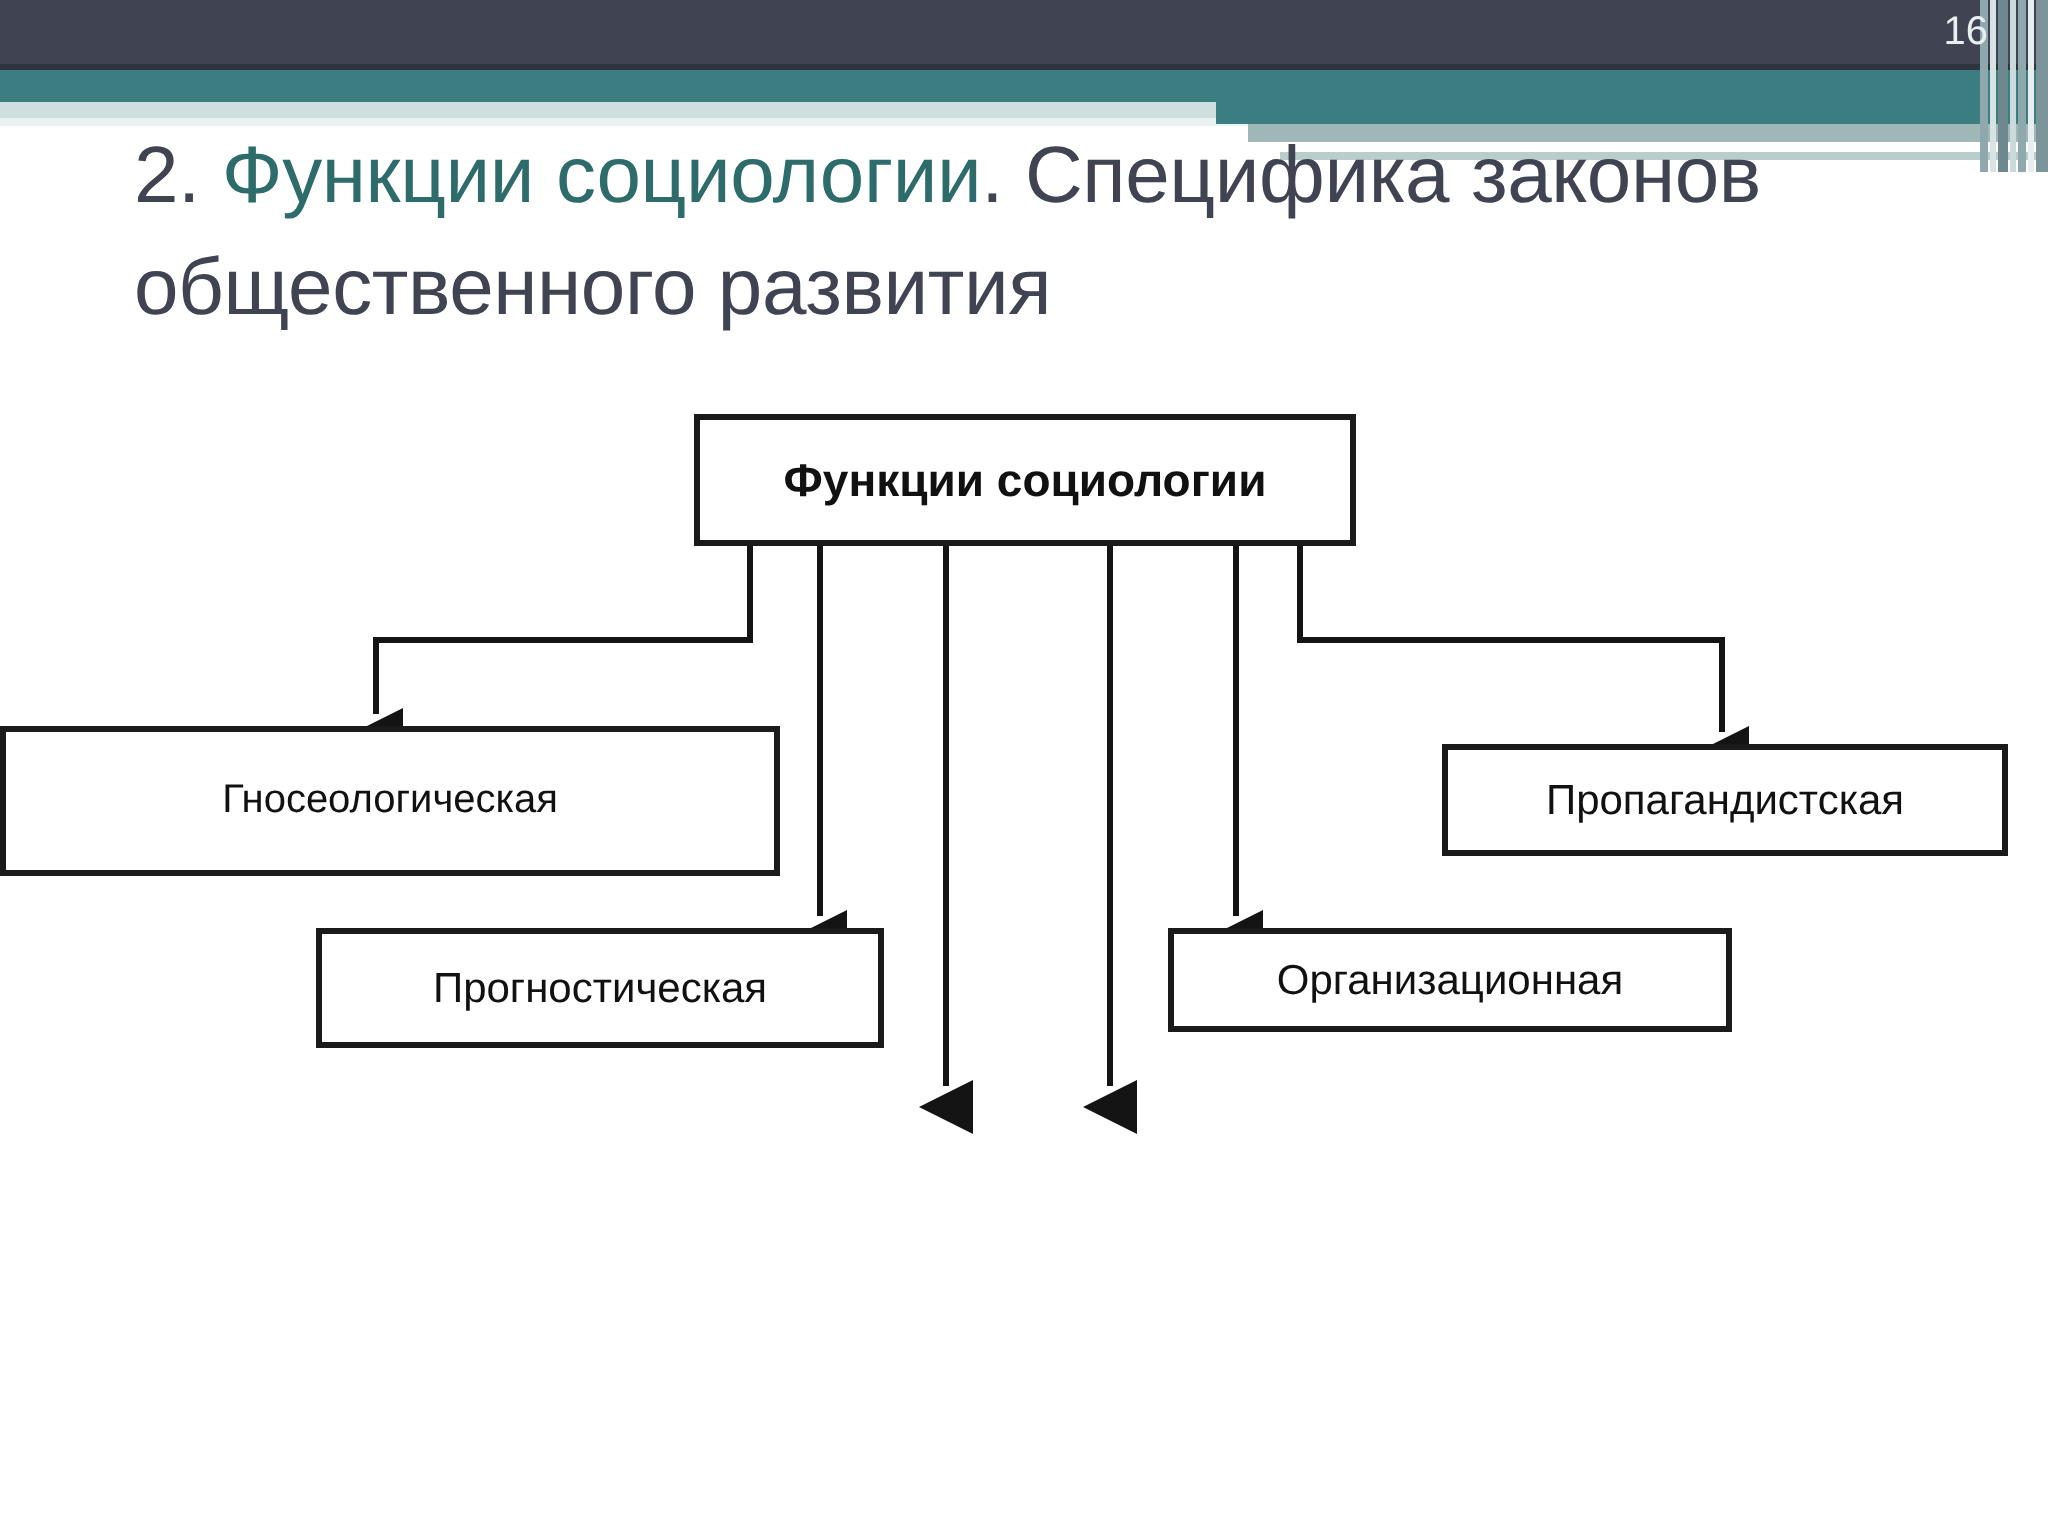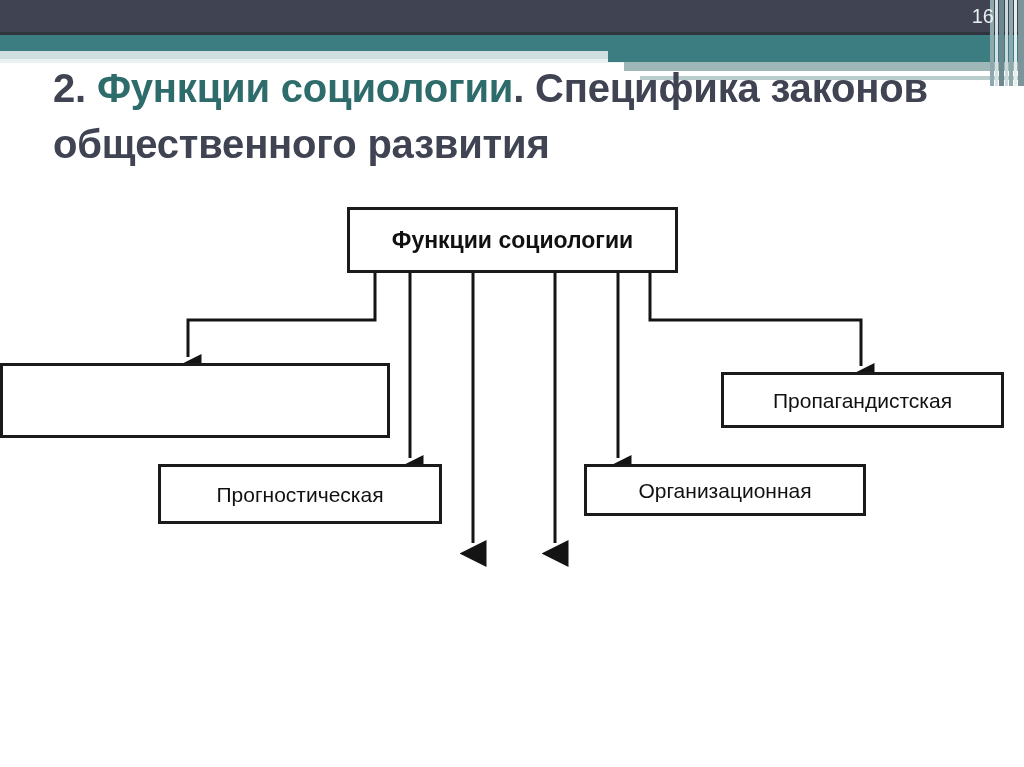--- a/index.html
+++ b/index.html
@@ -94,24 +94,24 @@
     color: #e9eef0;
     font-size: 20px;
     line-height: 28px;
     font-family: "Liberation Sans", sans-serif;
     margin-left: 48px;
   }
 
   
   .title {
     position: absolute;
-    left: 53px; top: 60px;
+    left: 67px; top: 60px;
     width: 920px;
     font-size: 40px;
-    font-weight: bold;
+    font-weight: normal;
     line-height: 56px;
     color: #3f4352;
     letter-spacing: -0.2px;
   }
   .title .accent { color: #2e6b6b; }
 
   
   #diagram {
     position: absolute;
     left: 0; top: 0;
@@ -196,21 +196,21 @@
           <path d="M650,273 L650,320 L861,320 L861,366" marker-end="url(#arrowhead)"></path>
         </g>
     </svg>
 
     <div class="node root" style="left: 347px; top: 207px; width: 331px; height: 66px;">
       <span>Функции социологии</span>
     </div>
 
     <div class="node two-line" style="left: 0px; top: 363px; width: 390px; height: 75px;">
       <span>
-        <br>
+        <span>Гносеологическая</span><br>
       </span>
     </div>
 
     <div class="node" style="left: 158px; top: 464px; width: 284px; height: 60px;">
       <span>Прогностическая</span>
     </div>
 
 
 
     <div class="node" style="left: 584px; top: 464px; width: 282px; height: 52px;">

